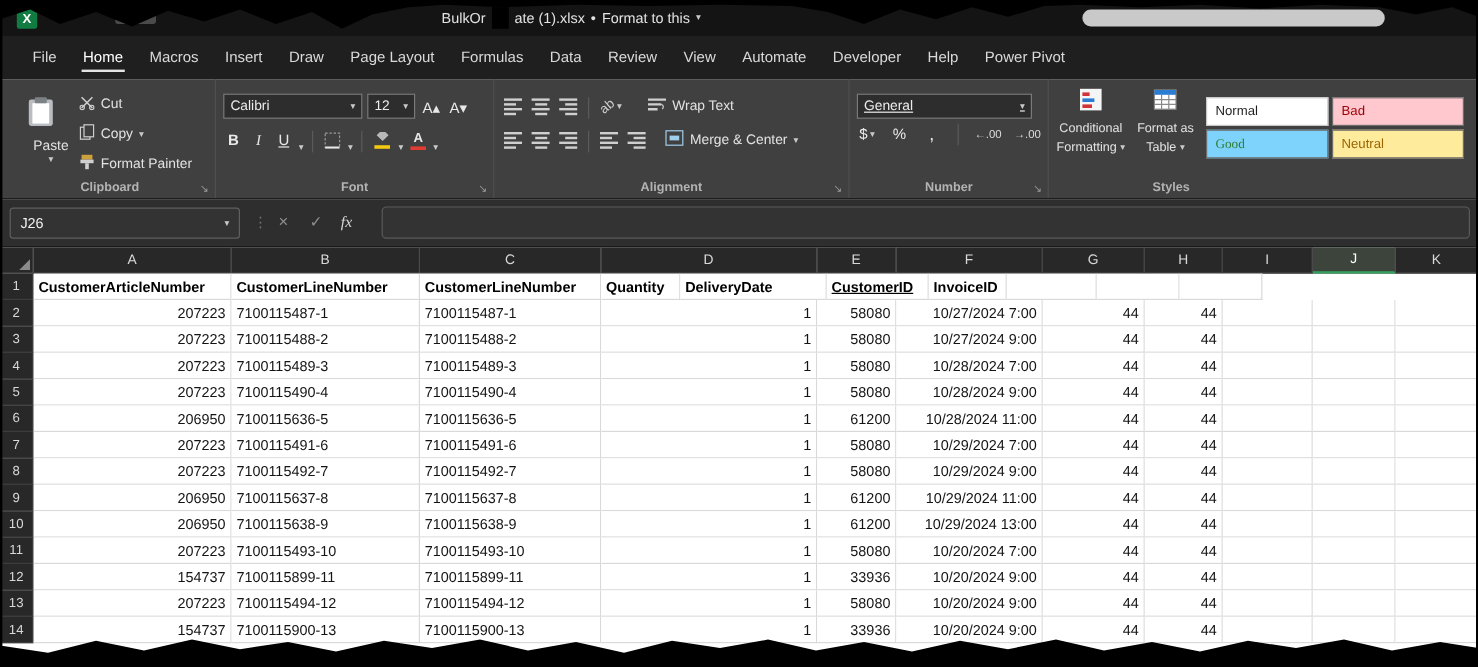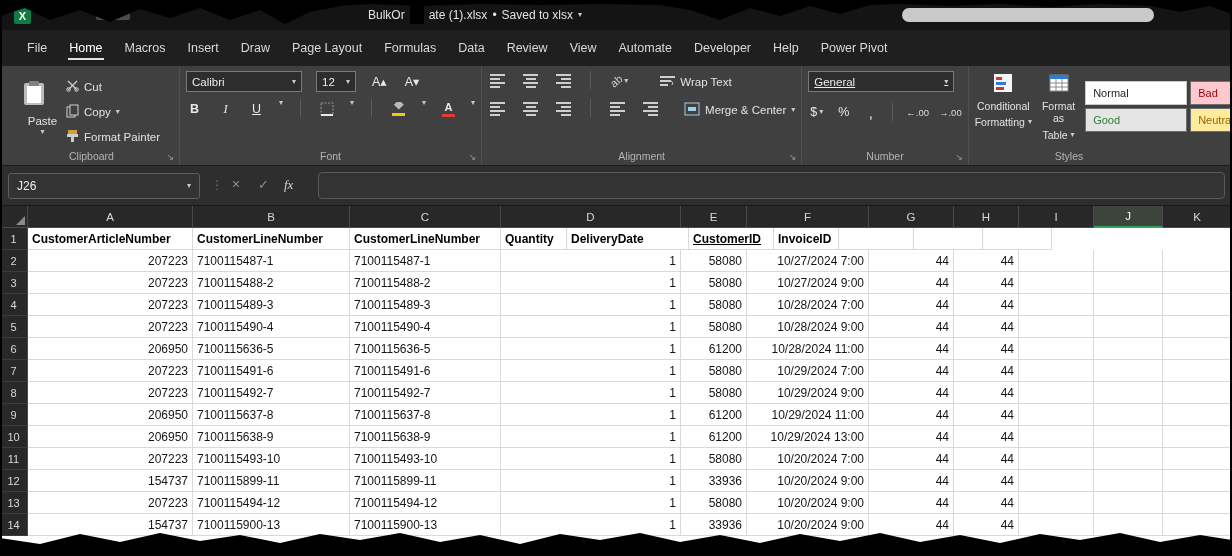--- a/index.html
+++ b/index.html
@@ -19,32 +19,32 @@
 
   
   .menubar { height:36px; background:#1f1f1f; display:flex; align-items:center; padding-left:16px; }
   .mtab { color:#d9d9d9; font-size:12.5px; padding:8px 11px; position:relative; cursor:default; }
   .mtab.active { color:#fff; }
   .mtab.active::after { content:""; position:absolute; left:10px; right:10px; bottom:3px; height:2px; background:#e3e3e3; }
 
   
   .ribbon { height:100px; background:#404040; display:flex; border-bottom:1px solid #1c1c1c; padding-left:4px; }
   .rgroup { position:relative; border-right:1px solid #4f4f4f; padding:5px 6px 20px 6px; flex:0 0 auto; }
-  .glabel { position:absolute; bottom:3px; left:0; right:0; text-align:center; font-size:10.5px; color:#b3b3b3; }
+  .glabel { position:absolute; bottom:3px; left:0; right:0; text-align:center; font-size:10.5px; color:#b3b3b3;font-weight:bold; }
   .launcher { position:absolute; bottom:3px; right:5px; font-size:9px; color:#9a9a9a; cursor:default; }
   .chev { font-size:8px; color:#c9c9c9; line-height:1; }
   .rbtn-label { font-size:11.5px; color:#e2e2e2; }
 
   .g-clip-inner { display:flex; gap:8px; }
   .paste-btn { width:48px; height:74px; display:flex; flex-direction:column; align-items:center; justify-content:center; gap:5px; border-radius:3px; }
   .paste-lab { display:flex; flex-direction:column; align-items:center; gap:1px;margin-left:17px; }
   .clip-list { display:flex; flex-direction:column; gap:4px; padding-top:5px; }
   .sbtn { display:flex; align-items:center; gap:5px; height:21px; font-size:11.5px; color:#e2e2e2; }
 
-  .frow { display:flex; align-items:flex-start; gap:14px; height:28px; }
+  .frow { display:flex; align-items:flex-end; gap:4px; height:28px; }
   .combo { height:21px; background:#2d2d2d; border:1px solid #7a7a7a; color:#ececec; font-size:11.5px;
     display:flex; align-items:center; padding:0 5px; }
   .combo .chev { margin-left:auto; padding-left:6px; }
   .tbtn { min-width:17px; height:20px; display:flex; align-items:center; justify-content:center; gap:2px;
     color:#e8e8e8; font-size:12.5px; padding:0 2px; }
   .vsep { width:1px; height:18px; background:#5a5a5a; margin:0 3px; }
 
   .bars { display:inline-flex; flex-direction:column; gap:2px; width:15px; }
   .bars i { display:block; height:2px; width:15px; background:#cfcfcf; }
   .bars.left i:nth-child(even)   { width:10px; }
@@ -109,21 +109,21 @@
 <div class="app">
 
   <div class="titlebar">
     <div class="excel-logo">X</div>
     <div class="qat-remnant"></div>
     <div class="title-text">
       <span>BulkOr</span>
       <span class="tear-gap"></span>
       <span>ate (1).xlsx</span>
       <span>•</span>
-      <span>Saved to xlsx</span>
+      <span>Format to this</span>
       <span class="chev">▾</span>
     </div>
     <div class="search-box"></div>
   </div>
 
   <div class="menubar">
     <span class="mtab">File</span>
     <span class="mtab active">Home</span>
     <span class="mtab">Macros</span>
     <span class="mtab">Insert</span>
@@ -379,21 +379,21 @@
               </svg></span>
           <span>Format as</span>
           <span class="l2">
               <span>Table</span>
               <span class="chev">▾</span>
             </span>
         </div>
         <div class="gal">
           <div class="gbox sel" style="background: rgb(255, 255, 255); color: rgb(31, 31, 31);">Normal</div>
           <div class="gbox" style="background: rgb(255, 199, 206); color: rgb(156, 0, 6);">Bad</div>
-          <div class="gbox" style="background: #e5e5e5; color: rgb(46, 125, 50);">Good</div>
+          <div class="gbox" style="background: #7dd3fc; color: rgb(46, 125, 50); font-family: Liberation Serif, serif;">Good</div>
           <div class="gbox" style="background: rgb(255, 235, 156); color: rgb(156, 101, 0);">Neutral</div>
         </div>
       </div>
       <div class="glabel" style="text-align:left;padding-left:86px;">Styles</div>
     </div>
   </div>
 
   <div class="fbar">
     <div class="namebox">
       <span>J26</span>

